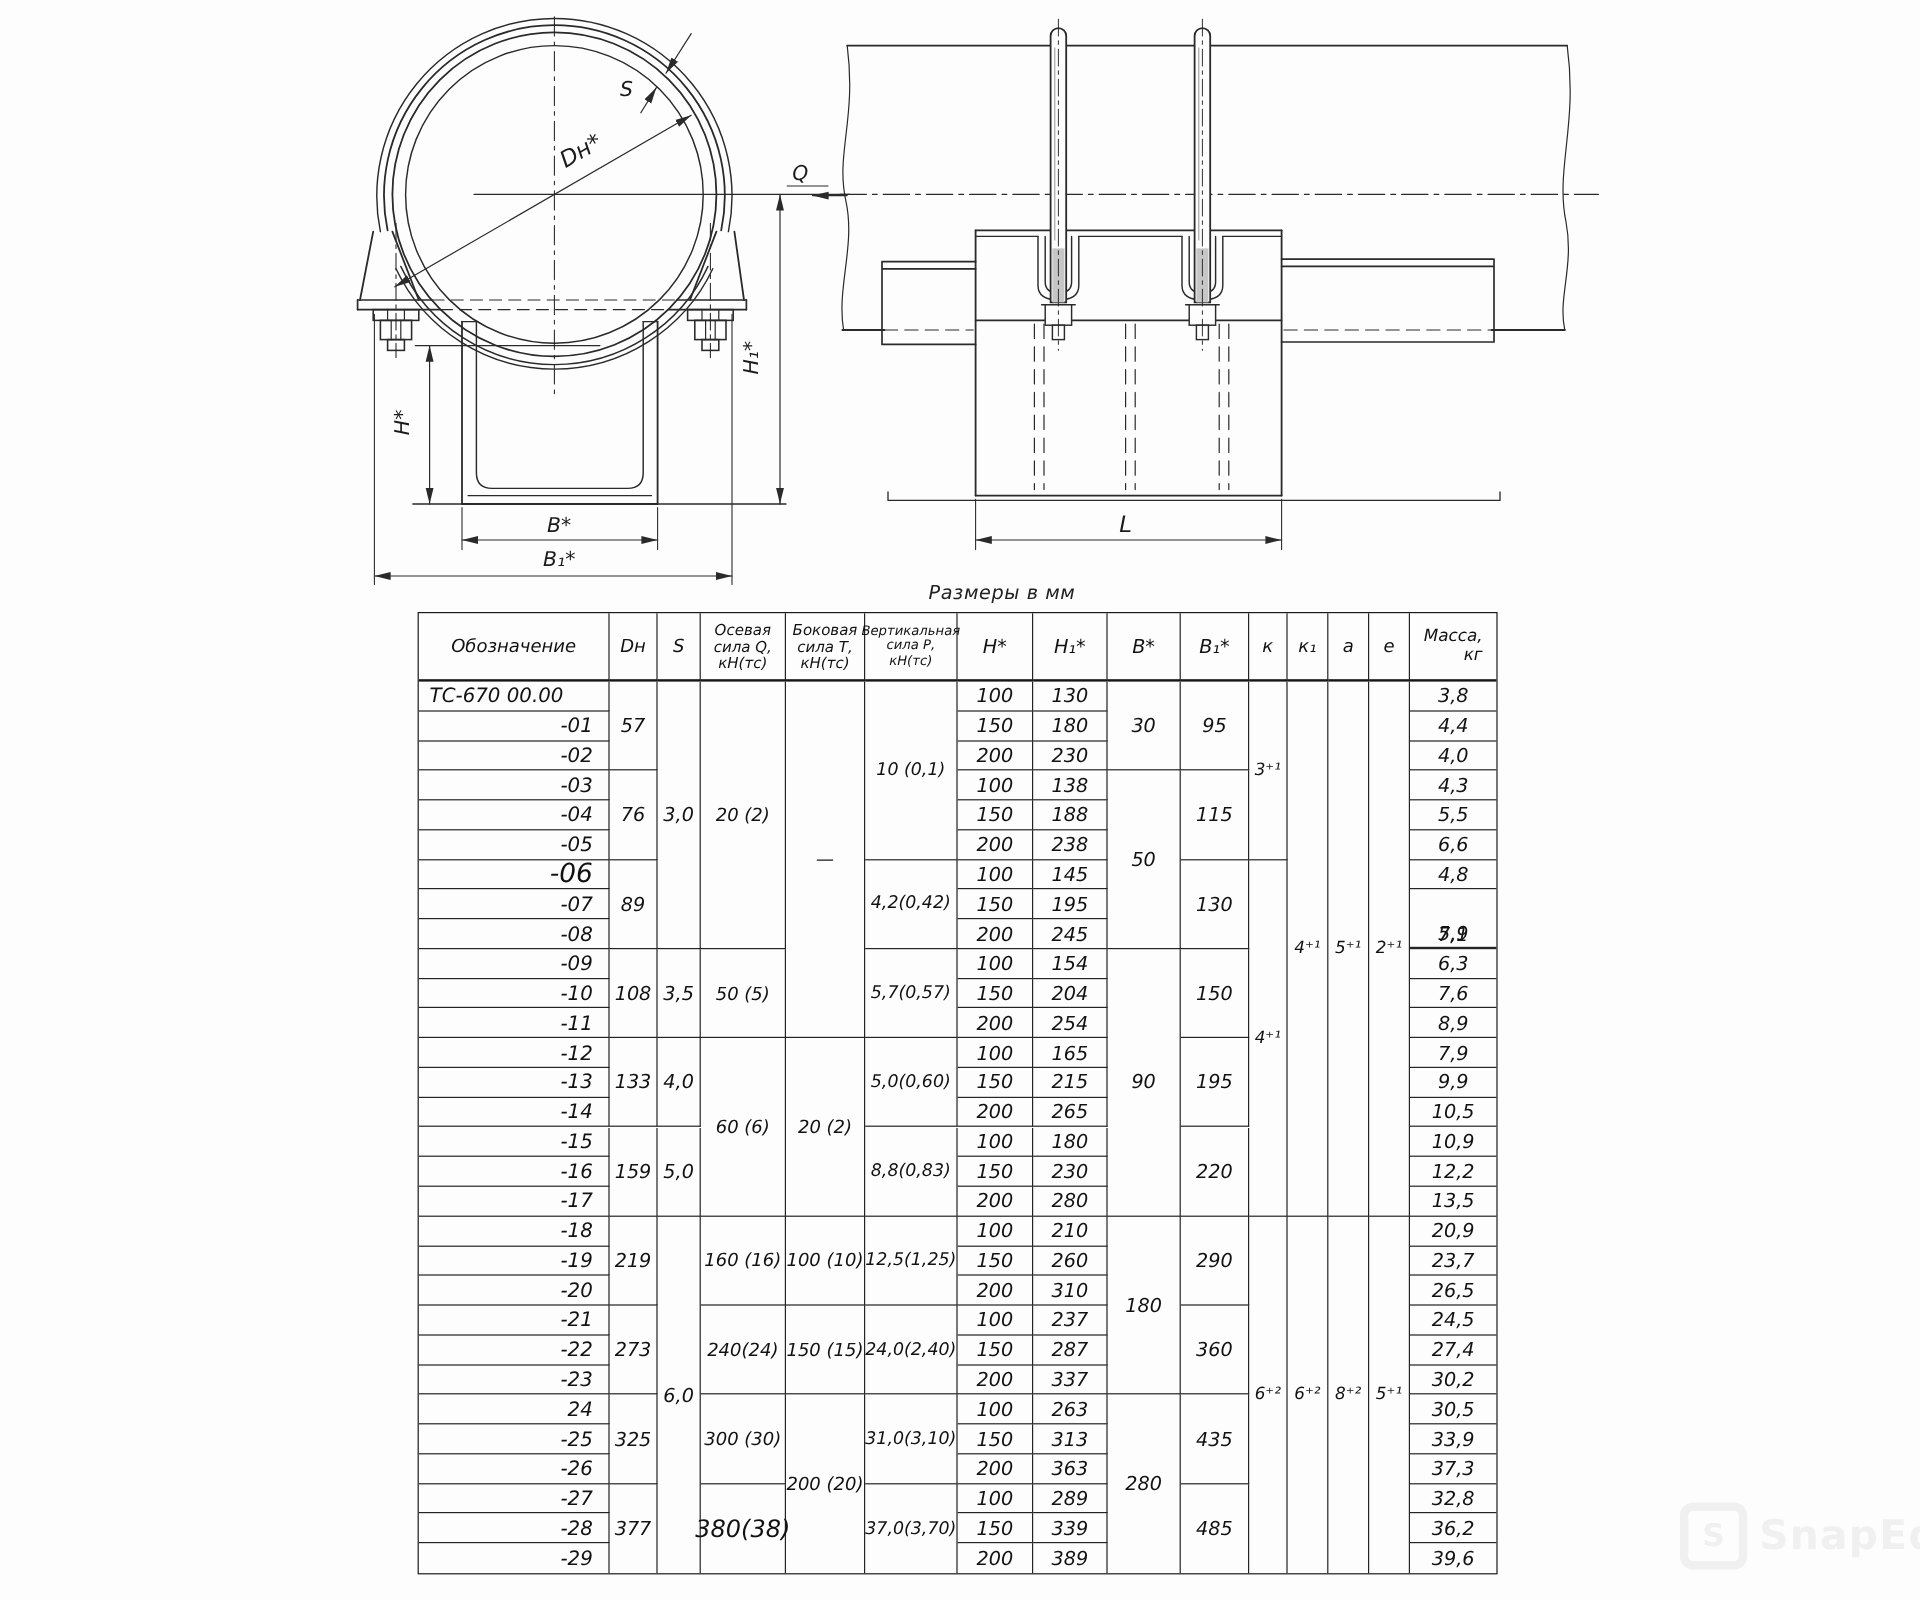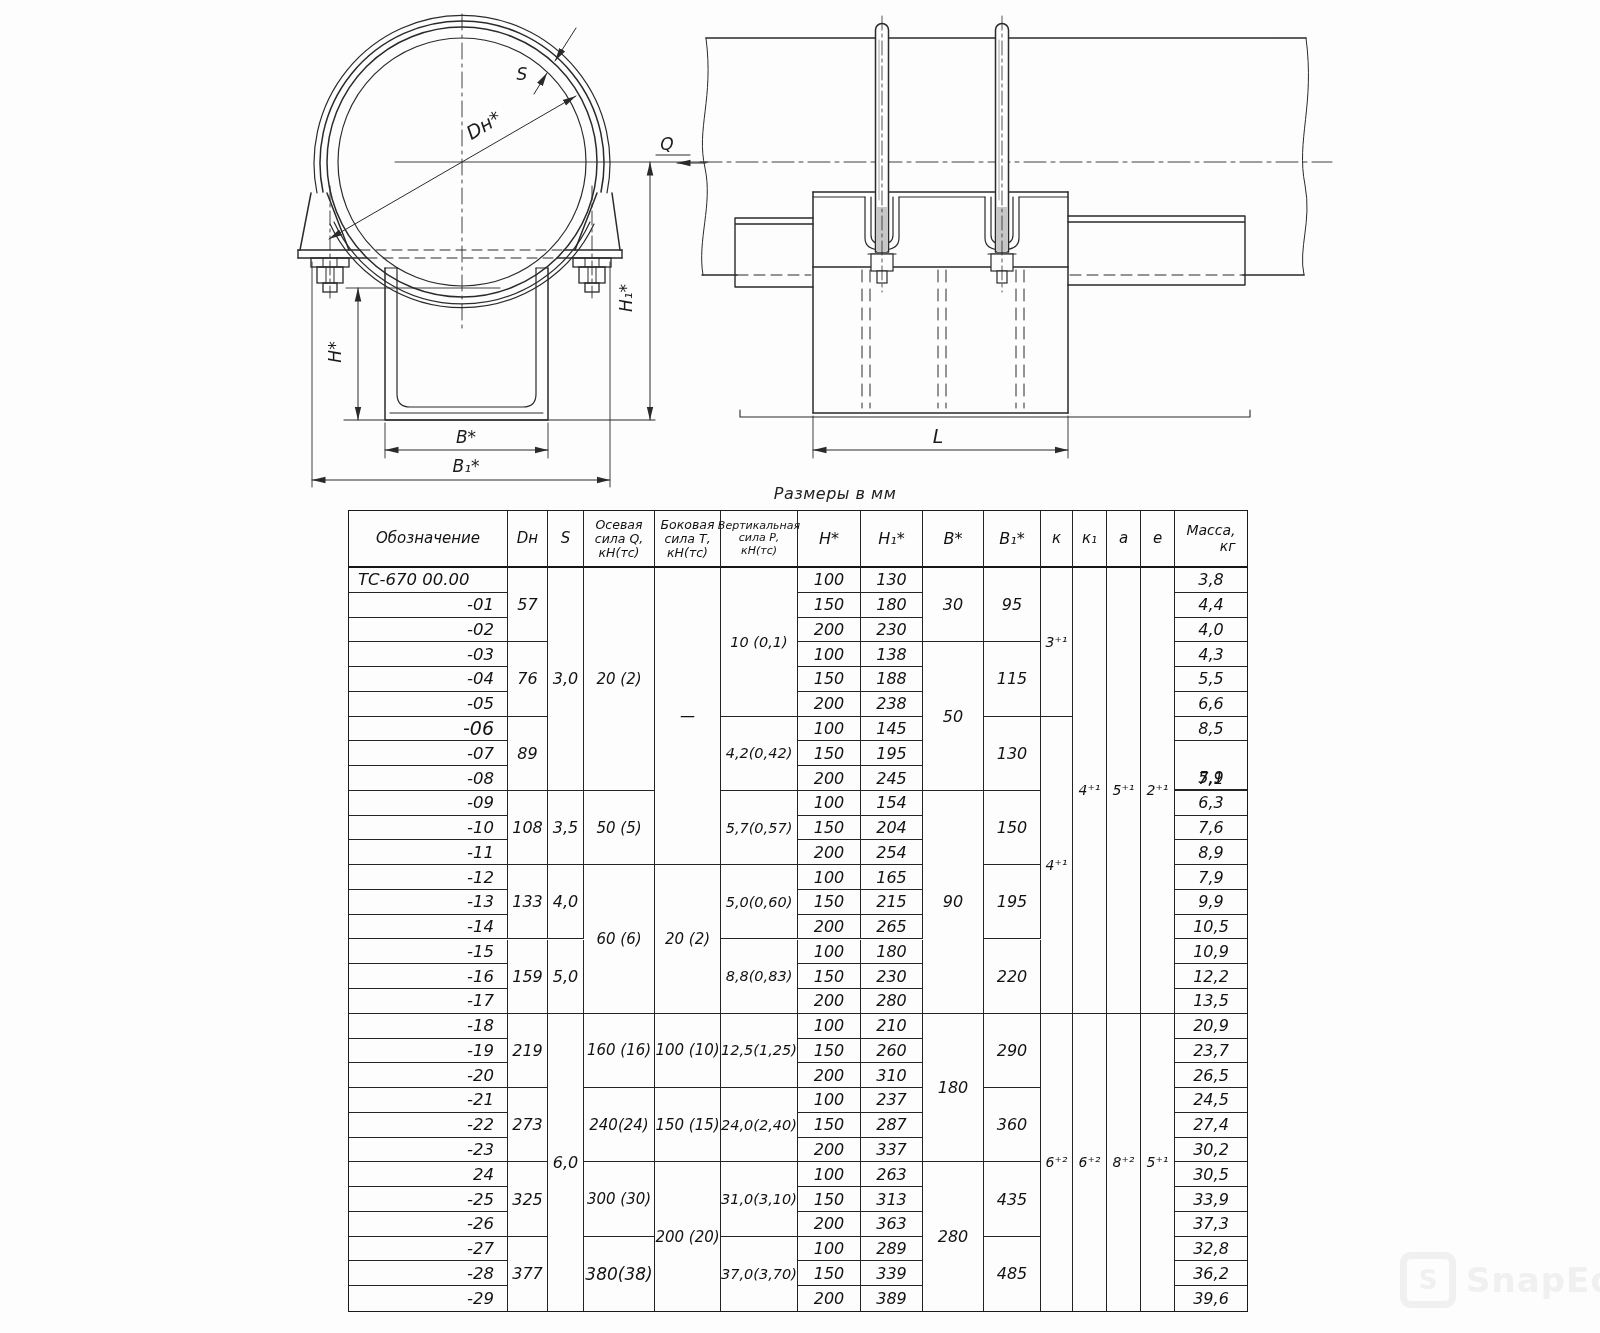--- a/index.html
+++ b/index.html
@@ -243,21 +243,21 @@
     <div class="tcell head" style="left: 758px; top: 0px; width: 34px; height: 57px; font-size: 15px;">а</div>
     <div class="tcell head" style="left: 792px; top: 0px; width: 34px; height: 57px; font-size: 15px;">е</div>
     <div class="tcell noR head" style="left: 826px; top: 0px; width: 72px; height: 57px; font-size: 14px; text-align: right;">Масса,
 кг</div>
     <div class="tcell desL" style="left: 0px; top: 57px; width: 159px; height: 24.7667px; font-size: 16.5px;">ТС-670 00.00</div>
     <div class="tcell desR" style="left: 0px; top: 81.7667px; width: 159px; height: 24.7667px; font-size: 16.5px;">-01</div>
     <div class="tcell desR" style="left: 0px; top: 106.533px; width: 159px; height: 24.7667px; font-size: 16.5px;">-02</div>
     <div class="tcell desR" style="left: 0px; top: 131.3px; width: 159px; height: 24.7667px; font-size: 16.5px;">-03</div>
     <div class="tcell desR" style="left: 0px; top: 156.067px; width: 159px; height: 24.7667px; font-size: 16.5px;">-04</div>
     <div class="tcell desR" style="left: 0px; top: 180.833px; width: 159px; height: 24.7667px; font-size: 16.5px;">-05</div>
-    <div class="tcell desR" style="left: 0px; top: 205.6px; width: 159px; height: 24.7667px; font-size: 19px;">-06</div>
+    <div class="tcell desR" style="left: 0px; top: 205.6px; width: 159px; height: 24.7667px; font-size: 22px;">-06</div>
     <div class="tcell desR" style="left: 0px; top: 230.367px; width: 159px; height: 24.7667px; font-size: 16.5px;">-07</div>
     <div class="tcell desR" style="left: 0px; top: 255.133px; width: 159px; height: 24.7667px; font-size: 16.5px;">-08</div>
     <div class="tcell desR" style="left: 0px; top: 279.9px; width: 159px; height: 24.7667px; font-size: 16.5px;">-09</div>
     <div class="tcell desR" style="left: 0px; top: 304.667px; width: 159px; height: 24.7667px; font-size: 16.5px;">-10</div>
     <div class="tcell desR" style="left: 0px; top: 329.433px; width: 159px; height: 24.7667px; font-size: 16.5px;">-11</div>
     <div class="tcell desR" style="left: 0px; top: 354.2px; width: 159px; height: 24.7667px; font-size: 16.5px;">-12</div>
     <div class="tcell desR" style="left: 0px; top: 378.967px; width: 159px; height: 24.7667px; font-size: 16.5px;">-13</div>
     <div class="tcell desR" style="left: 0px; top: 403.733px; width: 159px; height: 24.7667px; font-size: 16.5px;">-14</div>
     <div class="tcell desR" style="left: 0px; top: 428.5px; width: 159px; height: 24.7667px; font-size: 16.5px;">-15</div>
     <div class="tcell desR" style="left: 0px; top: 453.267px; width: 159px; height: 24.7667px; font-size: 16.5px;">-16</div>
@@ -333,21 +333,21 @@
     <div class="tcell" style="left: 512px; top: 700.933px; width: 62px; height: 24.7667px; font-size: 16px;">363</div>
     <div class="tcell" style="left: 512px; top: 725.7px; width: 62px; height: 24.7667px; font-size: 16px;">289</div>
     <div class="tcell" style="left: 512px; top: 750.467px; width: 62px; height: 24.7667px; font-size: 16px;">339</div>
     <div class="tcell noB" style="left: 512px; top: 775.233px; width: 62px; height: 24.7667px; font-size: 16px;">389</div>
     <div class="tcell noR" style="left: 826px; top: 57px; width: 72px; height: 24.7667px; font-size: 16px;">3,8</div>
     <div class="tcell noR" style="left: 826px; top: 81.7667px; width: 72px; height: 24.7667px; font-size: 16px;">4,4</div>
     <div class="tcell noR" style="left: 826px; top: 106.533px; width: 72px; height: 24.7667px; font-size: 16px;">4,0</div>
     <div class="tcell noR" style="left: 826px; top: 131.3px; width: 72px; height: 24.7667px; font-size: 16px;">4,3</div>
     <div class="tcell noR" style="left: 826px; top: 156.067px; width: 72px; height: 24.7667px; font-size: 16px;">5,5</div>
     <div class="tcell noR" style="left: 826px; top: 180.833px; width: 72px; height: 24.7667px; font-size: 16px;">6,6</div>
-    <div class="tcell noR" style="left: 826px; top: 205.6px; width: 72px; height: 24.7667px; font-size: 16px;">8,5</div>
+    <div class="tcell noR" style="left: 826px; top: 205.6px; width: 72px; height: 24.7667px; font-size: 16px;">4,8</div>
     <div class="tcell noR" style="left: 826px; top: 230.367px; width: 72px; height: 24.7667px; font-size: 16px; margin-top: 24px;">5,9</div>
     <div class="tcell noR" style="left: 826px; top: 255.133px; width: 72px; height: 24.7667px; font-size: 16px;">7,1</div>
     <div class="tcell noR" style="left: 826px; top: 279.9px; width: 72px; height: 24.7667px; font-size: 16px;">6,3</div>
     <div class="tcell noR" style="left: 826px; top: 304.667px; width: 72px; height: 24.7667px; font-size: 16px;">7,6</div>
     <div class="tcell noR" style="left: 826px; top: 329.433px; width: 72px; height: 24.7667px; font-size: 16px;">8,9</div>
     <div class="tcell noR" style="left: 826px; top: 354.2px; width: 72px; height: 24.7667px; font-size: 16px;">7,9</div>
     <div class="tcell noR" style="left: 826px; top: 378.967px; width: 72px; height: 24.7667px; font-size: 16px;">9,9</div>
     <div class="tcell noR" style="left: 826px; top: 403.733px; width: 72px; height: 24.7667px; font-size: 16px;">10,5</div>
     <div class="tcell noR" style="left: 826px; top: 428.5px; width: 72px; height: 24.7667px; font-size: 16px;">10,9</div>
     <div class="tcell noR" style="left: 826px; top: 453.267px; width: 72px; height: 24.7667px; font-size: 16px;">12,2</div>
@@ -420,21 +420,21 @@
     </div>
     <div class="tcell" style="left: 235px; top: 502.8px; width: 71px; height: 74.3px; font-size: 15px;">
       <span>160 (16)</span>
     </div>
     <div class="tcell" style="left: 235px; top: 577.1px; width: 71px; height: 74.3px; font-size: 15px;">
       <span>240(24)</span>
     </div>
     <div class="tcell" style="left: 235px; top: 651.4px; width: 71px; height: 74.3px; font-size: 15px; text-align: right;">
       <span>300 (30)</span>
     </div>
-    <div class="tcell noB" style="left: 235px; top: 725.7px; width: 71px; height: 74.3px; font-size: 17px;">
+    <div class="tcell noB" style="left: 235px; top: 725.7px; width: 71px; height: 74.3px; font-size: 20px;">
       <span>380(38)</span>
     </div>
     <div class="tcell" style="left: 306px; top: 57px; width: 66px; height: 297.2px; font-size: 15px;">
       <span class="at" style="top: 106.497px;">—</span>
     </div>
     <div class="tcell" style="left: 306px; top: 354.2px; width: 66px; height: 148.6px; font-size: 15px;">
       <span class="at" style="top: 42.1033px;">20 (2)</span>
     </div>
     <div class="tcell" style="left: 306px; top: 502.8px; width: 66px; height: 74.3px; font-size: 15px;">
       <span>100 (10)</span>

